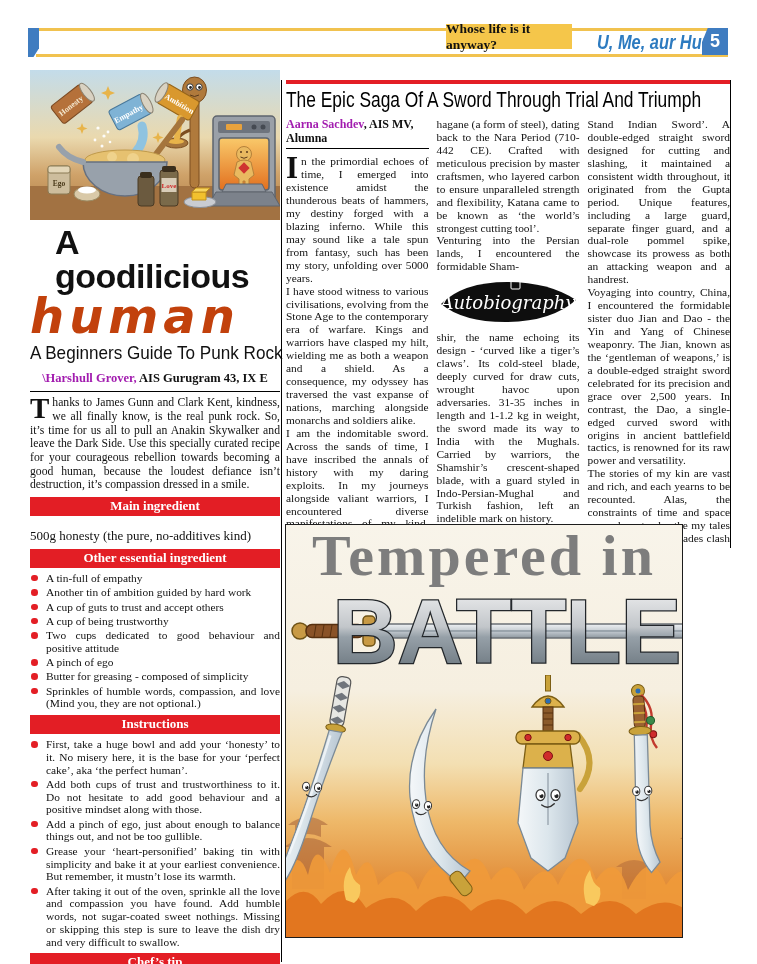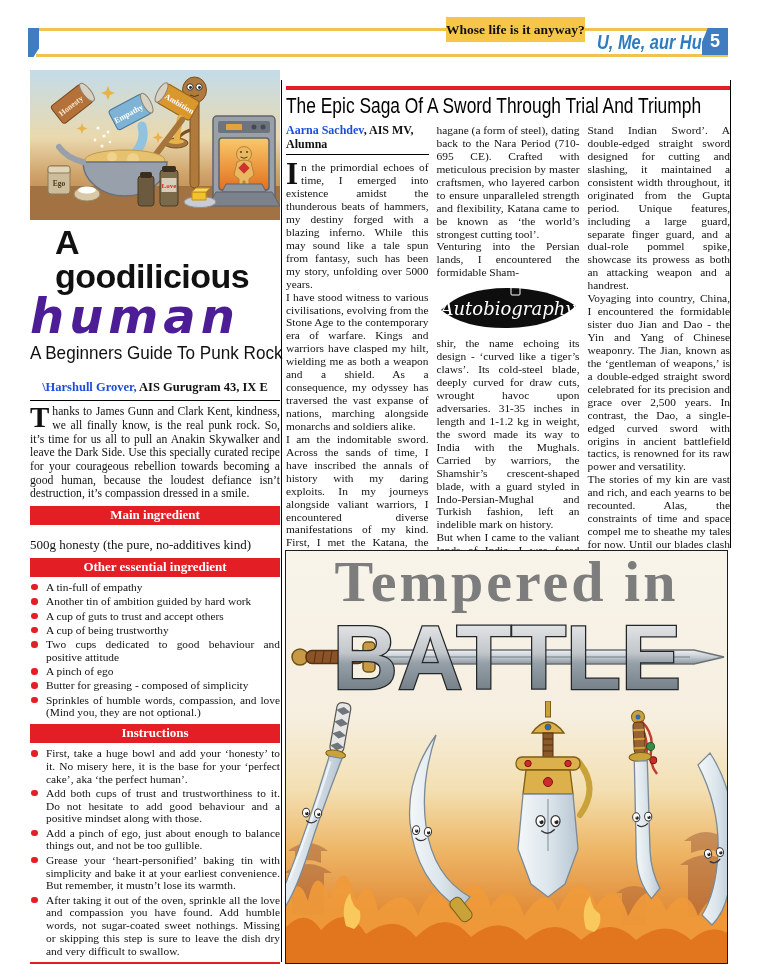--- a/index.html
+++ b/index.html
@@ -6,69 +6,69 @@
   .page{position:relative;width:757px;height:964px;background:#fff;overflow:hidden;
         font-family:"Liberation Serif",serif;color:#111;}
 
   
   .hline{position:absolute;background:#f1c24f;height:3px;left:36px;width:692px;}
   #yline-top{top:28px;} #yline-bot{top:54px;}
   .blue-corner{position:absolute;left:28px;top:28px;width:11px;height:29px;background:#3f7cc0;
         clip-path:polygon(0 0,100% 0,100% 70%,50% 100%,0 100%);}
   .masthead-box{position:absolute;left:41px;top:31px;width:404px;height:23px;background:#fff;
         display:flex;align-items:center;font-weight:bold;font-size:11.5px;letter-spacing:.2px;}
-  .tagline-box{position:absolute;left:446px;top:17px;width:139px;height:25px;background:#f5c64a;
+  .tagline-box{position:absolute;left:446px;top:24px;width:126px;height:25px;background:#f5c64a;
         display:flex;align-items:center;justify-content:center;font-weight:bold;font-size:13.5px;}
   .section-title{position:absolute;left:597px;top:29px;height:25px;color:#2d7bc0;
         font-family:"Liberation Sans",sans-serif;font-weight:bold;font-style:italic;font-size:21px;
         white-space:nowrap;transform:scaleX(.78);transform-origin:left center;display:flex;align-items:center;}
   .pagenum{position:absolute;left:702px;top:28px;width:26px;height:27px;background:#3f7cc0;color:#fff;
         font-family:"Liberation Sans",sans-serif;font-weight:bold;font-size:18px;
         display:flex;align-items:center;justify-content:center;
         clip-path:polygon(22% 0,100% 0,100% 100%,0 100%,0 52%);}
 
   
   .left-col{position:absolute;left:30px;top:70px;width:250px;}
   .illus{display:block;}
   .t-black{font-family:"Liberation Sans",sans-serif;font-weight:900;font-size:34px;line-height:1;
         letter-spacing:-.5px;margin-top:5px;margin-left:25px;}
   .t-orange{font-family:"DejaVu Sans",sans-serif;font-weight:bold;font-style:italic;font-size:48px;
-        color:#4c1d95;line-height:.92;letter-spacing:5px;margin-top:1px;}
+        color:#c2410c;line-height:.92;letter-spacing:5px;margin-top:1px;}
   .subtitle{font-family:"Liberation Sans",sans-serif;font-size:19px;white-space:nowrap;
         transform:scaleX(.9);transform-origin:left center;margin-top:4px;}
-  .byline{text-align:center;font-weight:bold;font-size:12.5px;margin-top:16px;}
-  .bn{color:#1d4ed8;}
+  .byline{text-align:center;font-weight:bold;font-size:12.5px;margin-top:7px;}
+  .bn{color:#a21caf;}
   .rule{border:0;border-top:1.2px solid #000;margin:5px 0 4px;}
   .body-p{font-size:11.7px;line-height:1.17;text-align:justify;margin:0;}
   .dropcap{float:left;font-size:29px;line-height:24px;font-weight:bold;padding-right:3px;}
   .banner{background:#e31e25;color:#fff;text-align:center;font-weight:bold;font-size:13px;
         padding:1px 6px 2px;margin:5px 0 4px;}
   .plain-line{font-size:13px;margin:12px 0 1px;}
   .blist{list-style:none;margin:0;padding:0;}
   .blist li{position:relative;padding-left:16px;font-size:11.4px;line-height:1.12;
         margin:1.5px 0;text-align:justify;}
   .dot{position:absolute;left:1px;top:3px;width:6.5px;height:6.5px;border-radius:50%;background:#e31e25;}
 
   
   .vrule{position:absolute;width:1.3px;background:#000;top:80px;}
   #vr1{left:281px;height:882px;} #vr2{left:730px;height:468px;}
-  .right-col{position:absolute;left:286px;top:86px;width:444px;}
+  .right-col{position:absolute;left:286px;top:80px;width:444px;}
   .redbar{height:4px;background:#e31e25;}
   .rtitle{font-family:"Liberation Sans",sans-serif;font-size:22px;font-weight:normal;color:#000;
         white-space:nowrap;transform:scaleX(.79);transform-origin:left center;margin:3px 0 5px;}
   .cols{display:flex;gap:8px;height:426px;overflow:hidden;}
   .col{width:143px;font-size:11.4px;line-height:1.135;text-align:justify;}
   .col p{margin:0;}
   .rbyline{font-weight:bold;font-size:12px;border-bottom:1.3px solid #000;padding-bottom:3px;
         margin-bottom:6px;text-align:left;}
   .dropcap2{float:left;font-size:31px;line-height:25px;font-weight:bold;padding-right:3px;}
   .autog{display:block;margin:3px 0;}
 
   
-  .battle{position:absolute;left:285px;top:550px;width:443px;height:414px;border:1.5px solid #1c1c1c;
+  .battle{position:absolute;left:285px;top:524px;width:398px;height:414px;border:1.5px solid #1c1c1c;
         box-sizing:border-box;overflow:hidden;
         background:linear-gradient(180deg,#f8f4ea 0%,#f6efe0 40%,#f3dfb2 58%,#eeb869 72%,#e3903c 86%,#d4762a 100%);}
   .tempered{font-family:"Liberation Serif",serif;font-weight:bold;font-size:58px;color:#7d7d7d;
         text-align:center;line-height:1;margin:2px 0 0;letter-spacing:3px;}
   .blogo{display:block;margin:-6px auto 0;}
   .swords{position:absolute;left:0;bottom:0;}
 </style>
 </head>
 <body>
 
@@ -242,21 +242,21 @@
 
     <div class="cols">
       <div class="col">
         <div class="rbyline"><span class="bn">Aarna Sachdev</span><span>, AIS MV, Alumna</span></div>
         <p><span class="dropcap2">I</span><span>n the primordial echoes of time, I emerged into existence amidst the thunderous beats of hammers, my destiny forged with a blazing inferno. While this may sound like a tale spun from fantasy, such has been my story, unfolding over 5000 years.</span></p>
         <p>I have stood witness to various civilisations, evolving from the Stone Age to the contemporary era of warfare. Kings and warriors have clasped my hilt, wielding me as both a weapon and a shield. As a consequence, my odyssey has traversed the vast expanse of nations, marching alongside monarchs and soldiers alike.</p>
         <p>I am the indomitable sword. Across the sands of time, I have inscribed the annals of history with my daring exploits. In my journeys alongside valiant warriors, I encountered diverse manifestations of my kind. First, I met the Katana, the very essence of the Samurai(s), a member of the Japanese warrior caste. My overachieving cousin possessed a sharpness that could cut a sheet of paper in half. These samurai blades were forged using two types of tama-</p>
       </div>
 
       <div class="col">
-        <p>hagane (a form of steel), dating back to the Nara Period (710-695 CE). Crafted with meticulous precision by master craftsmen, who layered carbon to ensure unparalleled strength and flexibility, Katana came to be known as ‘the world’s strongest cutting tool’.</p>
+        <p>hagane (a form of steel), dating back to the Nara Period (710-442 CE). Crafted with meticulous precision by master craftsmen, who layered carbon to ensure unparalleled strength and flexibility, Katana came to be known as ‘the world’s strongest cutting tool’.</p>
         <p>Venturing into the Persian lands, I encountered the formidable Sham-</p>
         <svg class="autog" width="143" height="52" viewBox="0 0 143 52">
           <path d="M4 28 Q26 6 70 6 Q112 6 139 24 Q114 46 68 46 Q26 46 4 28 Z" fill="#0e0e0e"></path>
           <g stroke="#fff" fill="none" stroke-width="1">
             <rect x="74" y="5" width="9" height="8" rx="1"></rect>
             <circle cx="78.5" cy="2.5" r="2.2"></circle>
           </g>
           <text x="71" y="33" text-anchor="middle" font-family="DejaVu Serif, serif" font-style="italic" font-size="18" fill="#fff">Autobiography</text>
         </svg>
         <p>shir, the name echoing its design - ‘curved like a tiger’s claws’. Its cold-steel blade, deeply curved for draw cuts, wrought havoc upon adversaries. 31-35 inches in length and 1-1.2 kg in weight, the sword made its way to India with the Mughals. Carried by warriors, the Shamshir’s crescent-shaped blade, with a guard styled in Indo-Persian-Mughal and Turkish fashion, left an indelible mark on history.</p>

